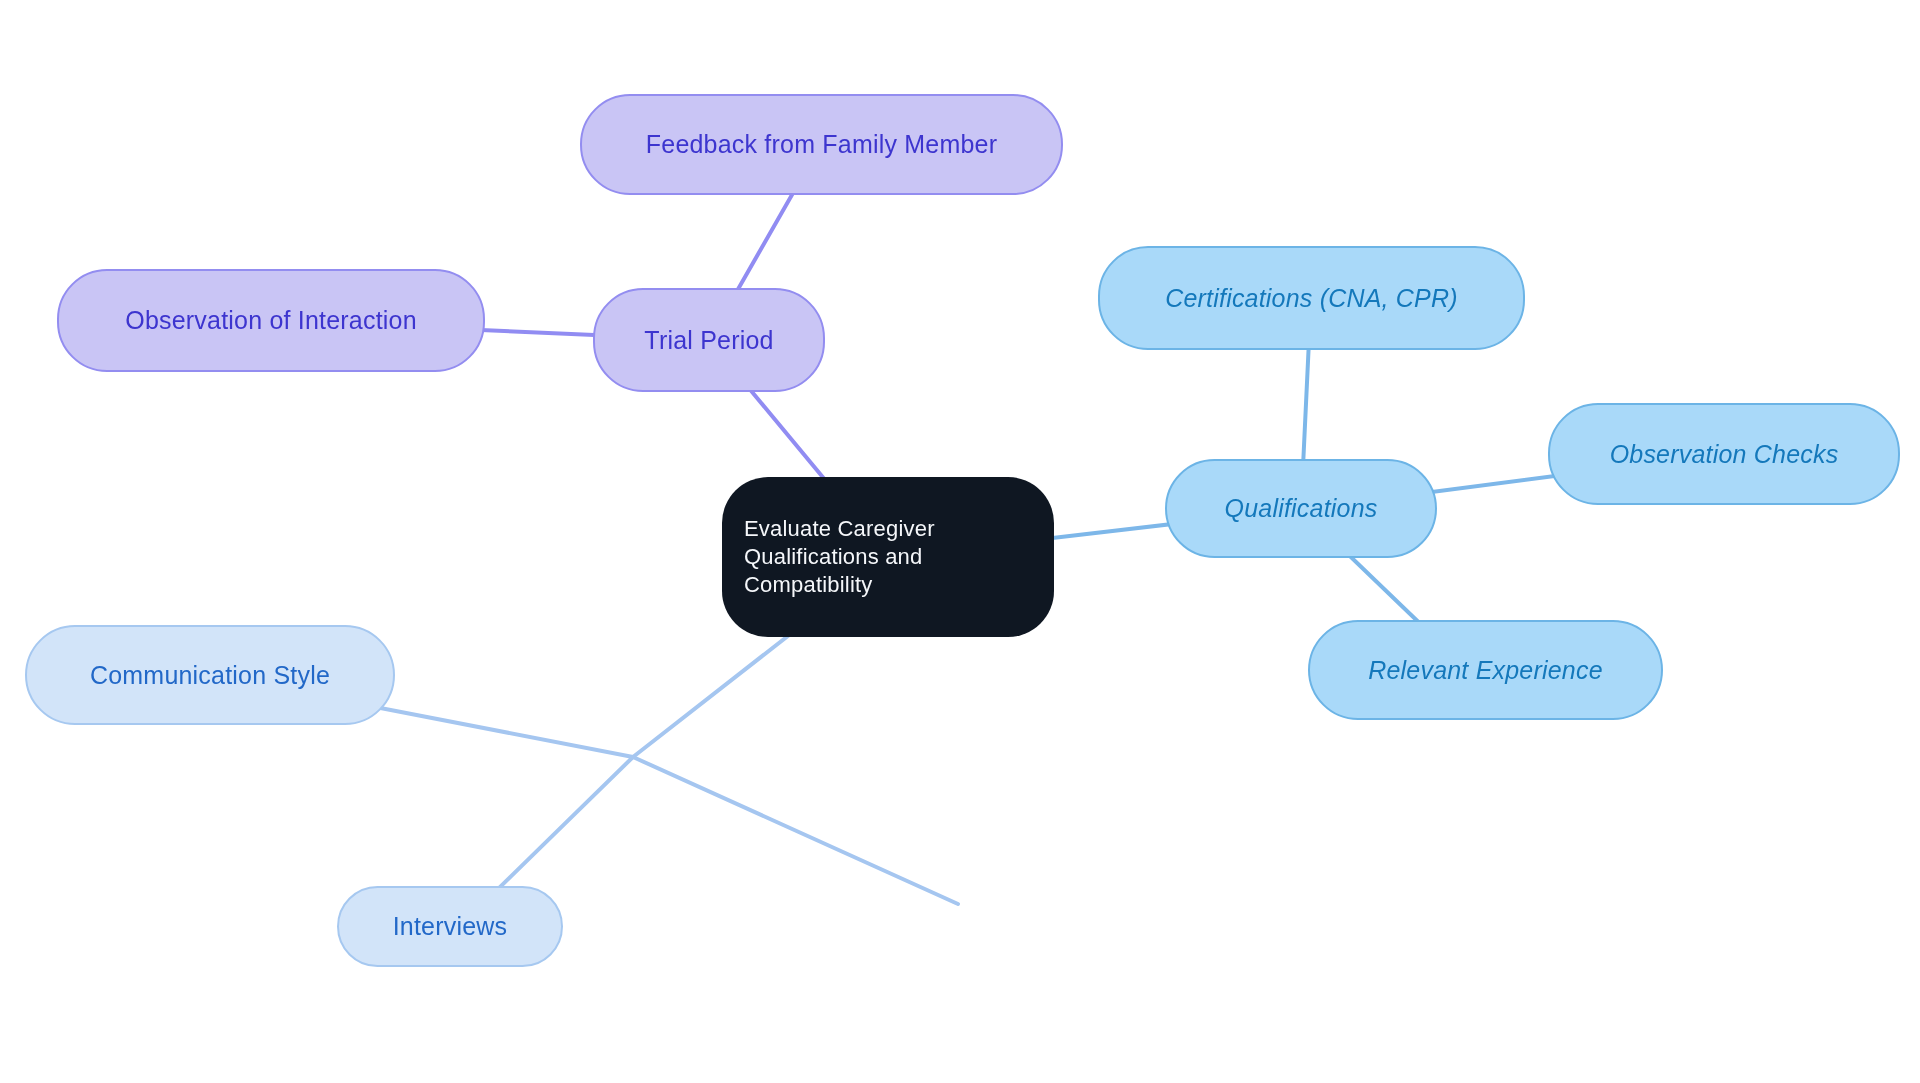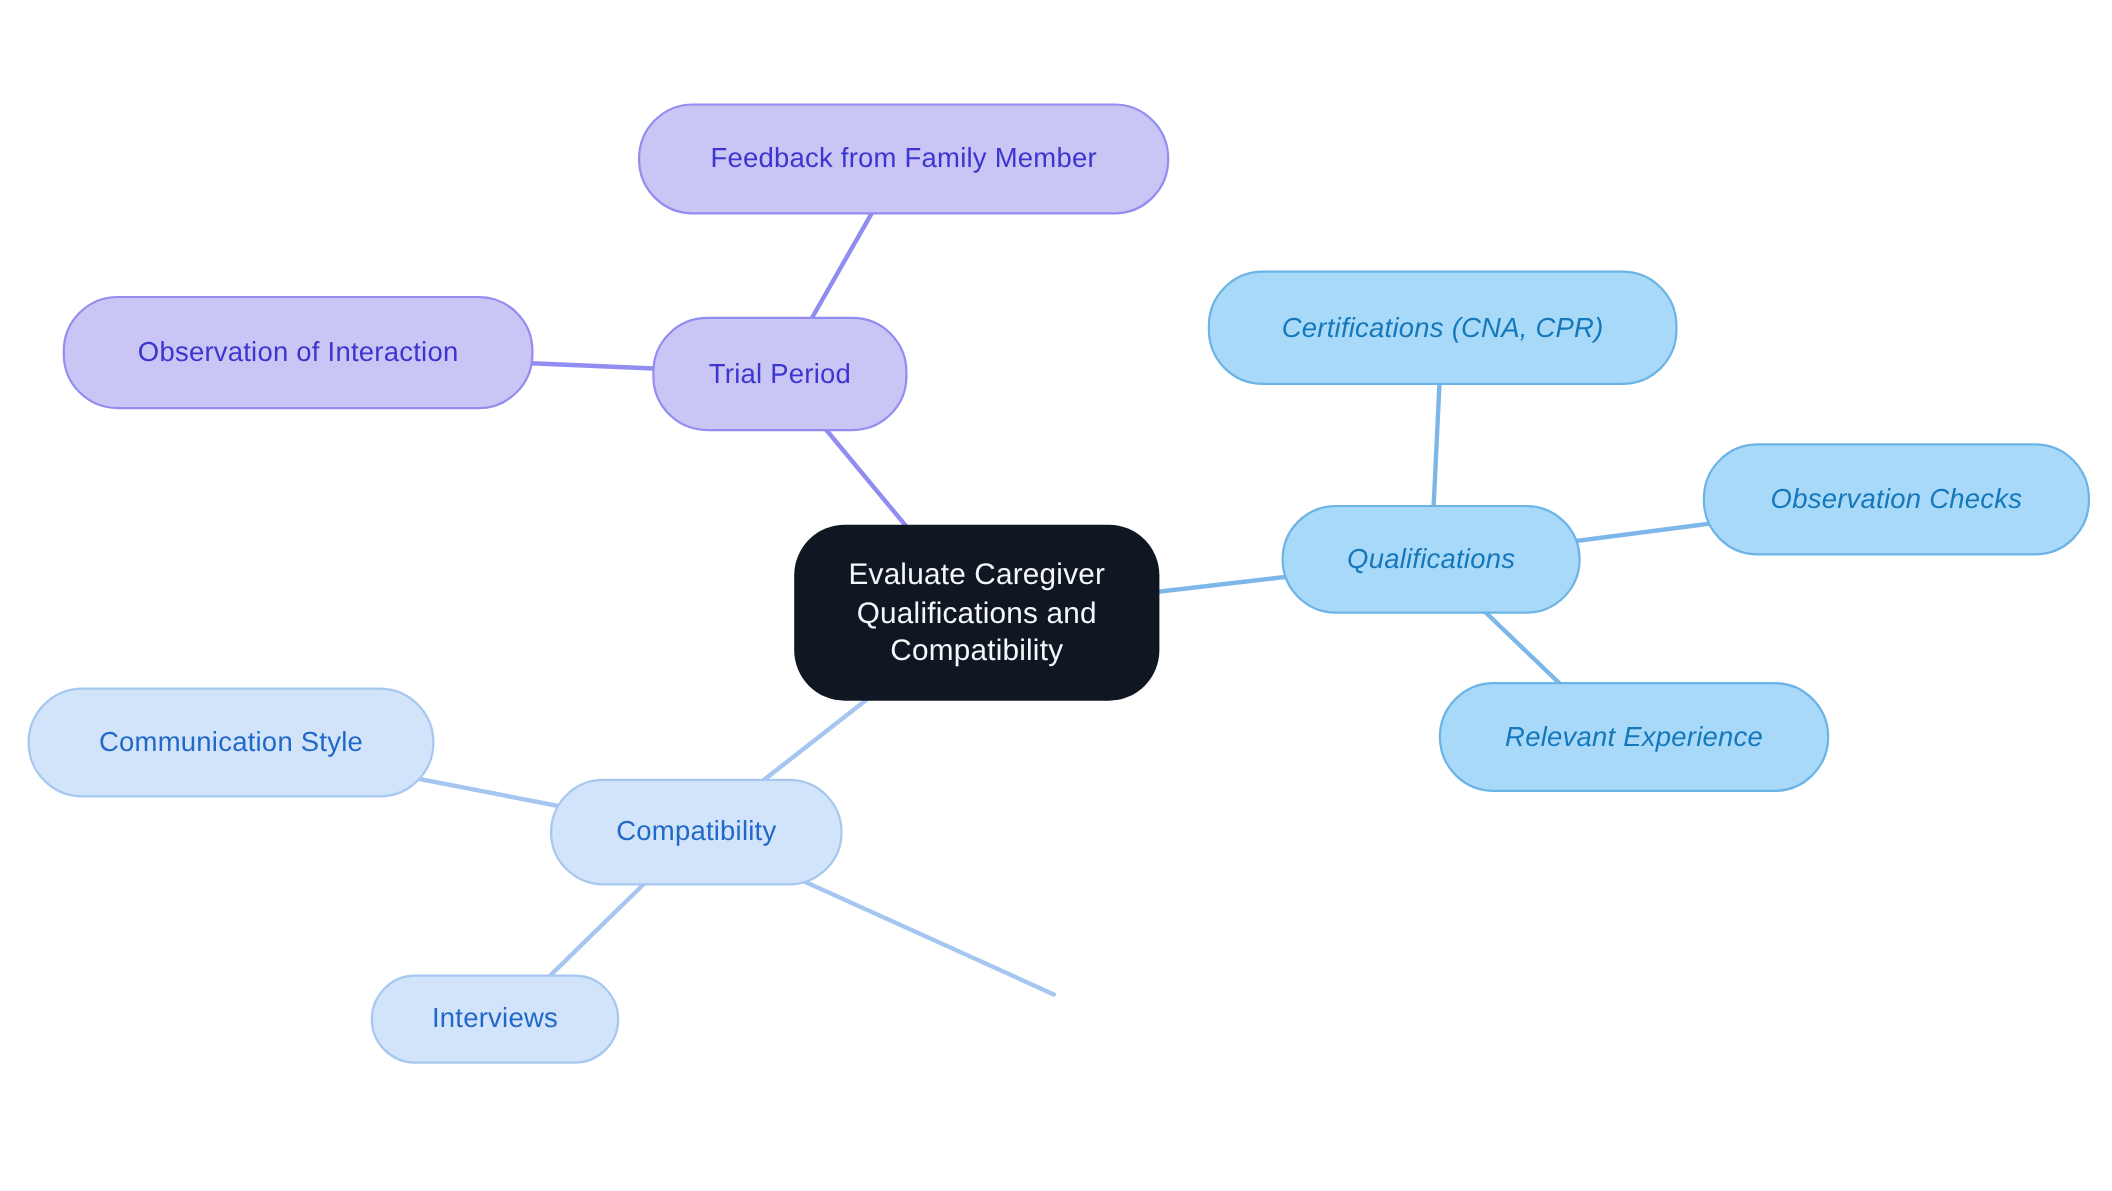--- a/index.html
+++ b/index.html
@@ -27,36 +27,36 @@
   .edge-purple   { stroke: var(--purple-edge);    stroke-width: 4; stroke-linecap: round; fill: none; }
   .edge-blue     { stroke: var(--blue-edge);      stroke-width: 4; stroke-linecap: round; fill: none; }
   .edge-lightblue{ stroke: var(--lightblue-edge); stroke-width: 4; stroke-linecap: round; fill: none; }
 
   .node {
     position: absolute;
     z-index: 2;
     display: flex;
     align-items: center;
     justify-content: center;
-    text-align: center;
+    text-align: left;
     box-sizing: border-box;
     border-radius: 50px;
     font-size: 25px;
     letter-spacing: 0.2px;
     cursor: default;
     white-space: nowrap;
   }
   .node-central {
     background: var(--central-fill);
     color: var(--central-text);
     border-radius: 46px;
-    font-size: 27px;
+    font-size: 22px;
     line-height: 1.28;
     white-space: normal;
-    padding: 18px 37px;
+    padding: 18px 22px;
   }
   .node-purple {
     background: var(--purple-fill);
     border: 2px solid var(--purple-border);
     color: var(--purple-text);
   }
   .node-blue {
     background: var(--blue-fill);
     border: 2px solid var(--blue-border);
     color: var(--blue-text);
@@ -126,23 +126,20 @@
   </div>
 
   <div id="node-background-checks" class="node node-blue">
     <span>Observation Checks</span>
   </div>
 
   <div id="node-relevant-experience" class="node node-blue">
     <span>Relevant Experience</span>
   </div>
 
-  <div id="node-compatibility" class="node node-lightblue">
-    <span>Compatibility</span>
-  </div>
 
   <div id="node-communication-style" class="node node-lightblue">
     <span>Communication Style</span>
   </div>
 
   <div id="node-interviews" class="node node-lightblue">
     <span>Interviews</span>
   </div>
 
 

